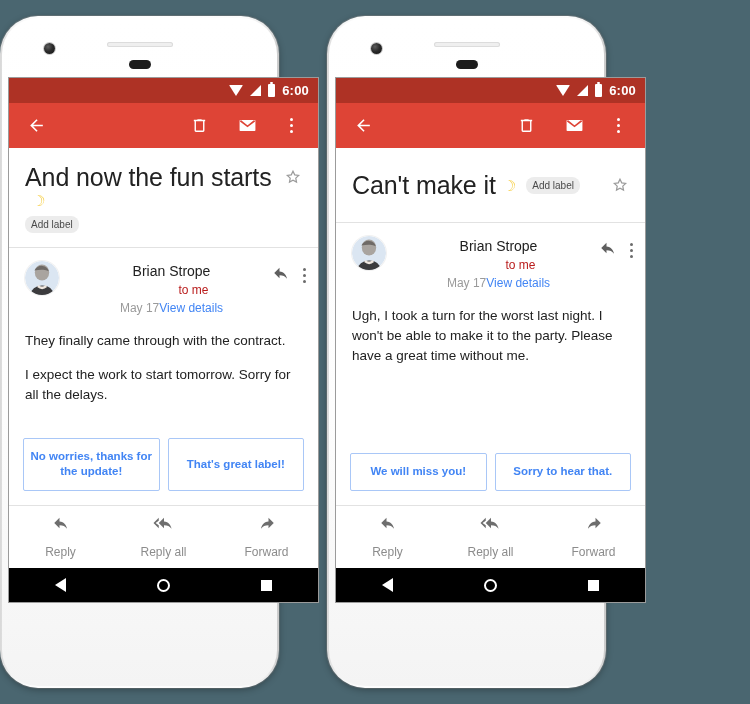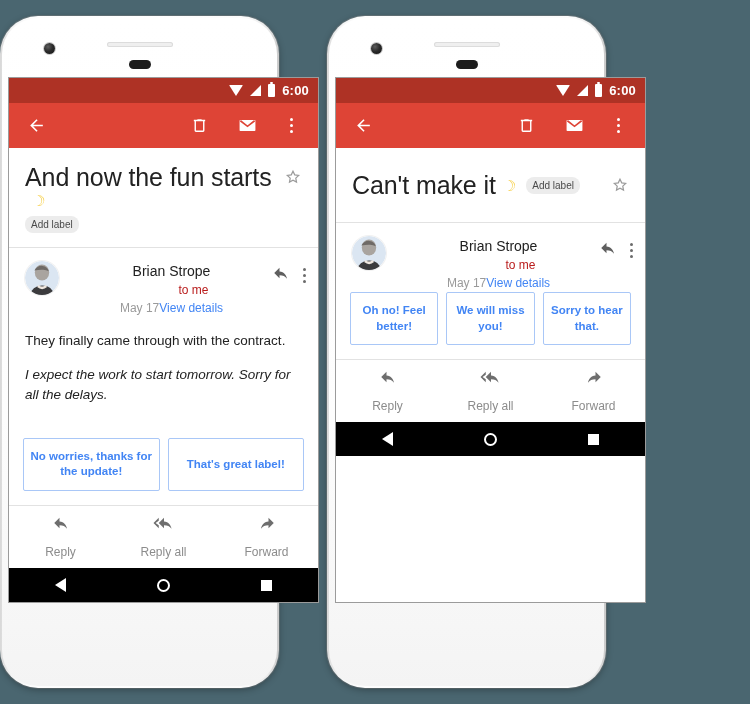--- a/index.html
+++ b/index.html
@@ -194,21 +194,21 @@
   .ic-dots.dark i { background: #6b6b6b; }
 
   
   .msg-body {
     padding: 14px 16px 0 16px;
     font-size: 13.5px;
     color: #222;
     line-height: 1.47;
     flex: 1 1 auto;
   }
-  .msg-body p + p { margin-top: 14px; font-style: italic; }
+  .msg-body p + p { margin-top: 14px; }
 
   
   .smart-replies {
     display: flex;
     gap: 8px;
     padding: 0 14px 14px 14px;
     flex: 0 0 auto;
     align-items: stretch;
   }
   .chip {
@@ -496,23 +496,25 @@
               </svg>
           </span>
           <span class="ic-dots dark">
               <i></i>
               <i></i>
               <i></i>
             </span>
         </div>
       </div>
 
+      <div class="msg-body">
+        <p>Ugh, I took a turn for the worst last night. I won't be able to make it to the party. Please have a great time without me.</p>
+      </div>
 
       <div class="smart-replies">
-        <div class="chip">Oh no! Feel better!</div>
         <div class="chip">We will miss you!</div>
         <div class="chip">Sorry to hear that.</div>
       </div>
 
       <div class="divider"></div>
 
       <div class="actions-bar">
         <div class="action">
           <svg width="18" height="18" viewBox="0 0 24 24">
               <path fill="#6e6e6e" d="M10 9V5l-7 7 7 7v-4.1c4.6 0 7.8 1.5 10 4.6-.9-4.5-3.6-9-10-9.5z"></path>

